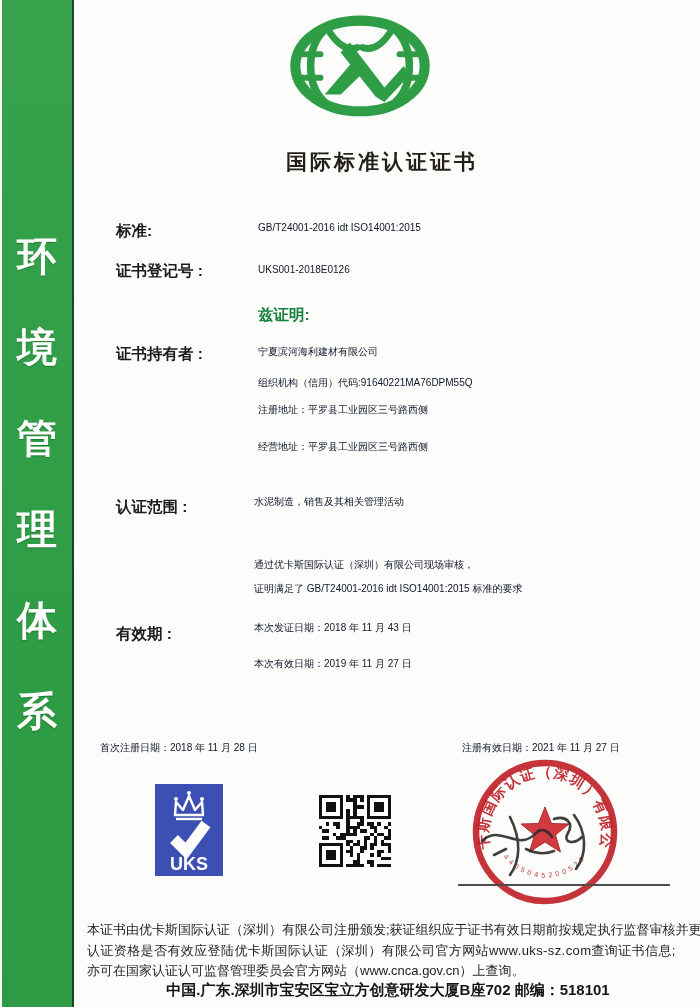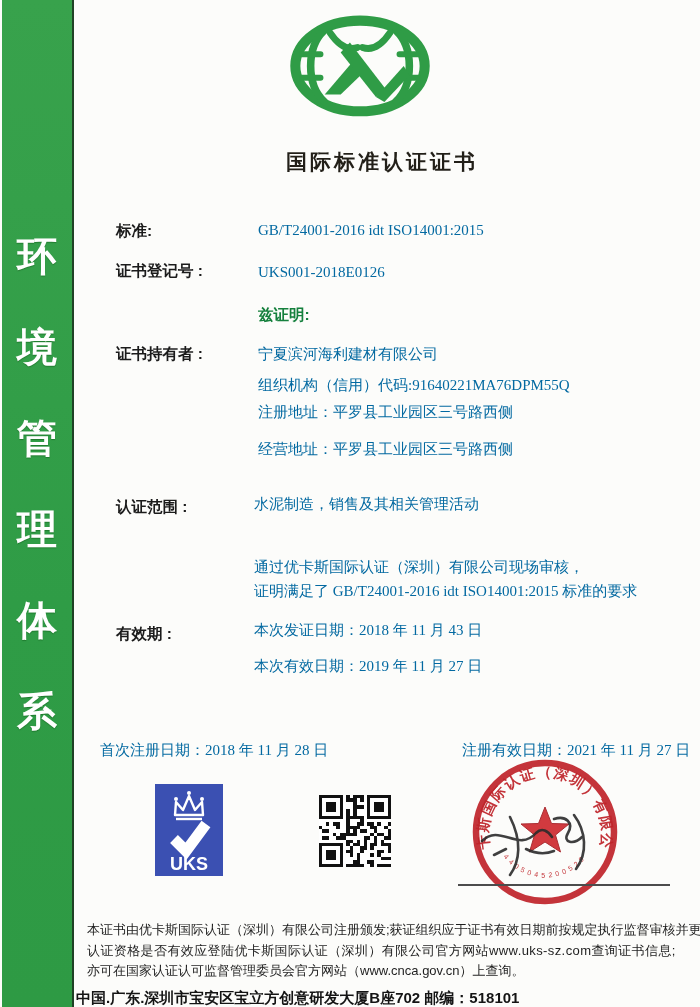--- a/index.html
+++ b/index.html
@@ -21,31 +21,31 @@
     font-size:40px;line-height:40px;font-weight:700;color:#ffffff;
     text-shadow:0 1px 1px rgba(0,60,0,.35);
   }
   
   .globe-logo{position:absolute;left:276px;top:12px;width:168px;height:118px;}
   .cert-title{
     position:absolute;left:76px;right:12px;top:148px;text-align:center;
     font-size:21px;font-weight:700;letter-spacing:3px;color:#221f18;
   }
   .lbl{position:absolute;font-size:15.5px;font-weight:700;color:#1b1b1b;white-space:nowrap;margin-left:16px;}
-  .val{position:absolute;font-size:15px;color:#0369a1;white-space:nowrap;font-family:Liberation Serif, serif;}
+  .val{position:absolute;font-size:10px;color:#0f172a;white-space:nowrap;}
   .certify{position:absolute;font-size:15.5px;font-weight:700;color:#15803d;}
   
   .uks-badge{position:absolute;left:155px;top:784px;width:88px;height:92px;}
   .qr{position:absolute;left:319px;top:795px;width:72px;height:72px;}
   .seal{position:absolute;left:470px;top:757px;width:150px;height:150px;}
   .sig-line{position:absolute;left:458px;top:884px;width:212px;height:0;border-top:2px solid #4c4c4c;}
   .footer-line{position:absolute;left:87px;width:606px;font-size:13px;line-height:16px;color:#1e1e1e;white-space:nowrap;}
   .footer-address{
-    position:absolute;left:76px;right:0;top:981px;text-align:left;
-    font-size:15px;font-weight:700;color:#141414;margin-top:8px;
+    position:absolute;left:76px;right:0;top:981px;text-align:center;
+    font-size:15px;font-weight:700;color:#141414;
   }
 </style>
 </head>
 <body>
 
 <div class="page">
 
   <div class="sidebar">
     <span>环</span>
     <span>境</span>

